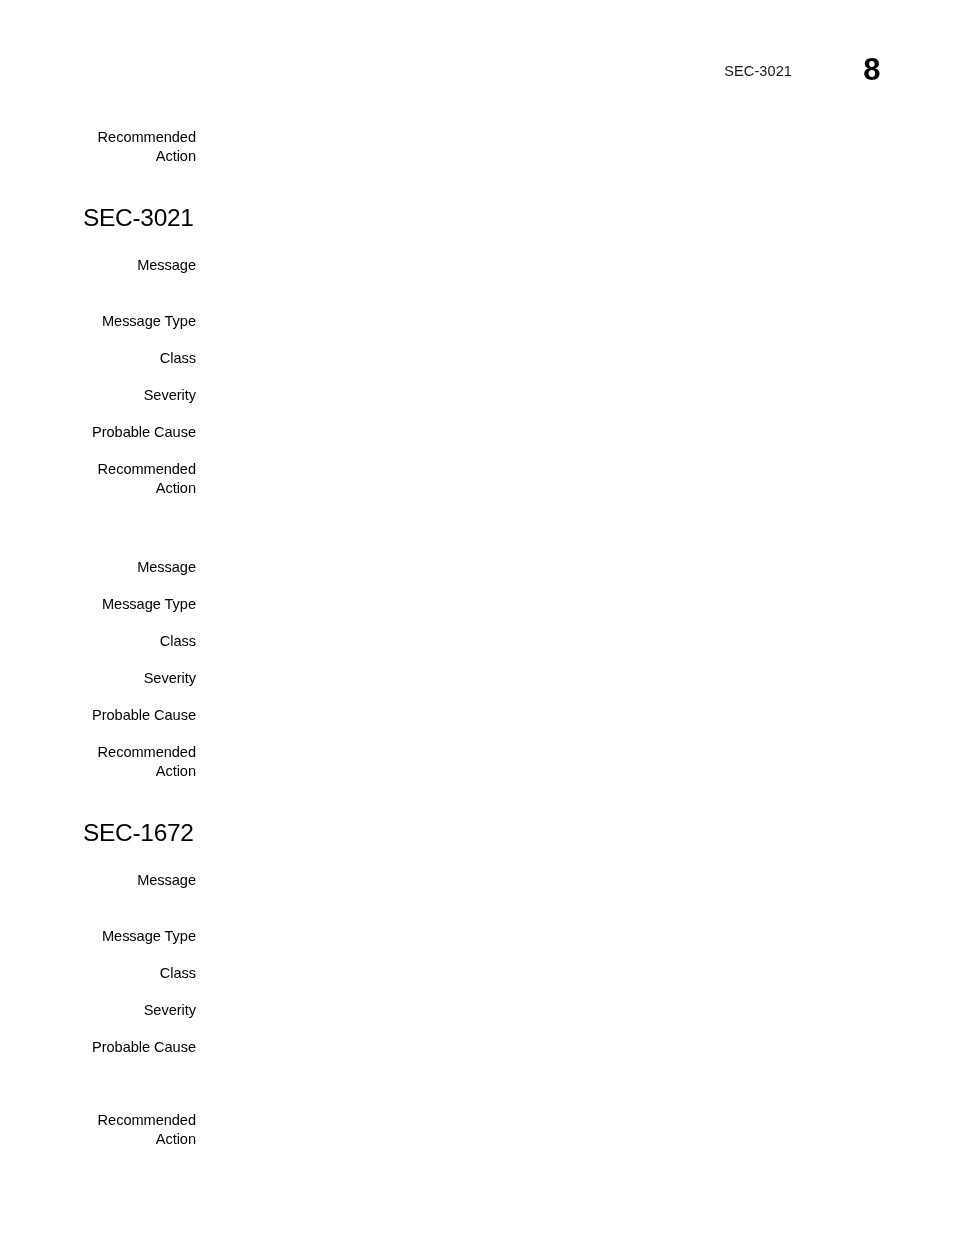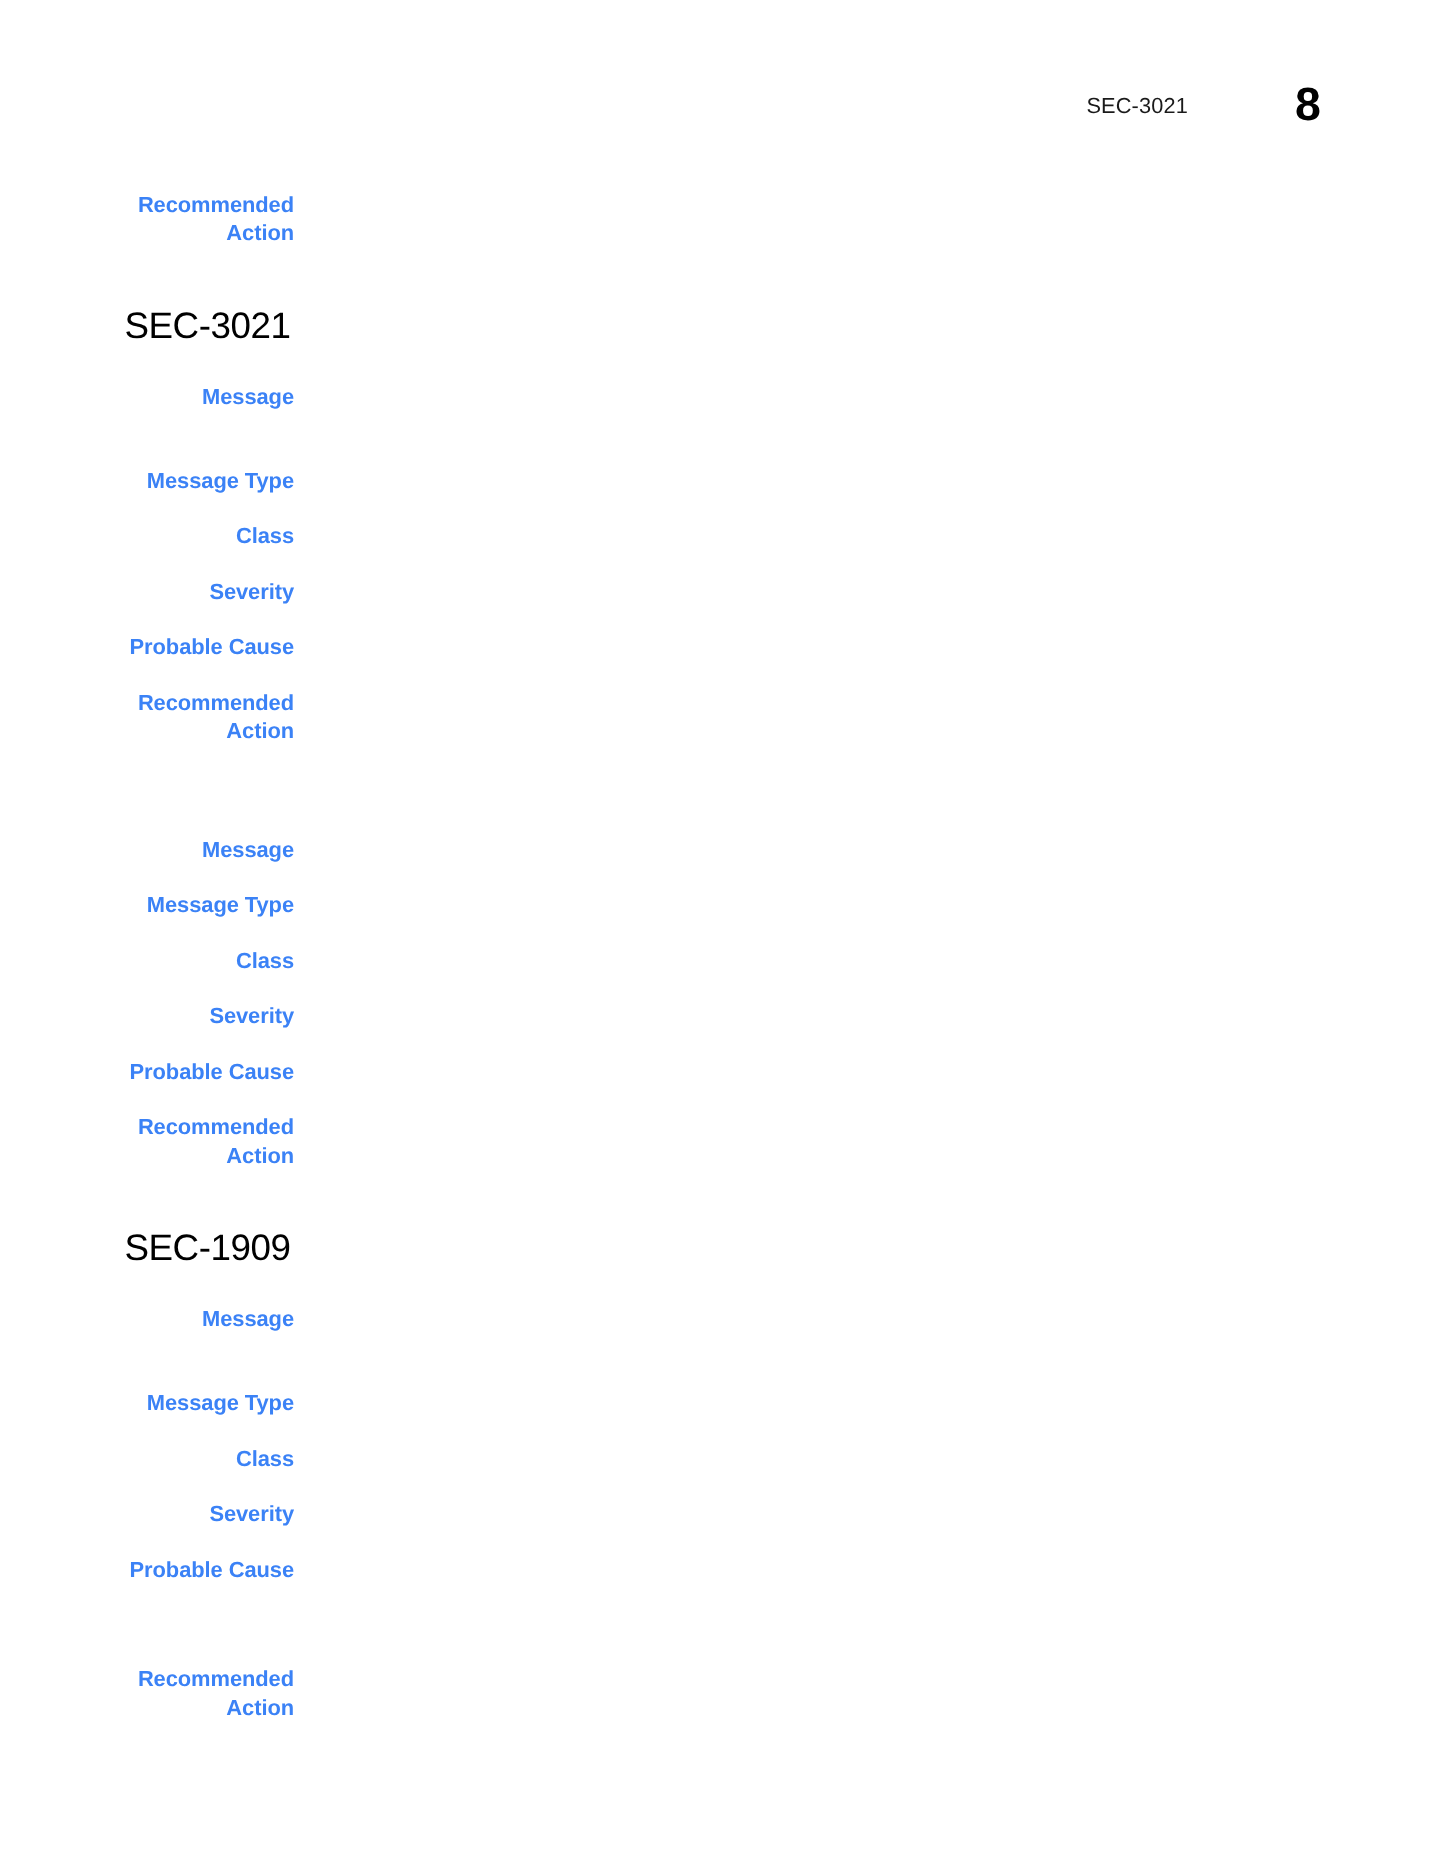--- a/index.html
+++ b/index.html
@@ -61,23 +61,23 @@
   }
 
   
   .label {
     position: relative;
     width: 196px;
     margin: 0;
     padding: 0;
     text-align: right;
     font-size: 14.6px;
-    font-weight: bold;
+    font-weight: normal;
     line-height: 19px;
-    color: #3b82f6;
+    color: #000000;
     letter-spacing: -0.05px;
   }
   .label .l2 {
     display: block;
   }
 
   
   .row { margin: 0; }
   .gap-xs { height: 18px; }
   .gap-sm { height: 23px; }
@@ -212,21 +212,21 @@
     <div class="row">
       <div class="label">
         <span class="l2">Recommended</span>
         <span class="l2">Action</span>
       </div>
       <div class="value-col"></div>
     </div>
 
     <div class="gap-md"></div>
 
-    <h2 class="section-heading">SEC-1909</h2>
+    <h2 class="section-heading">SEC-1672</h2>
 
     <div class="gap-sm"></div>
 
     <div class="row">
       <div class="label">Message</div>
       <div class="value-col"></div>
     </div>
 
     <div class="gap-md"></div>
 

